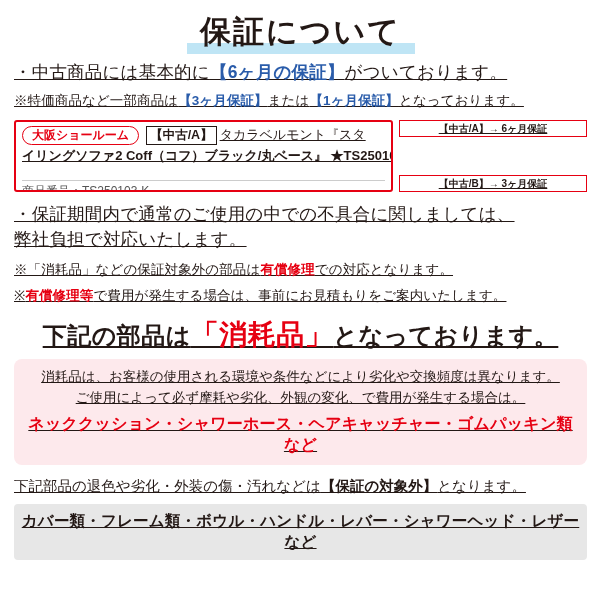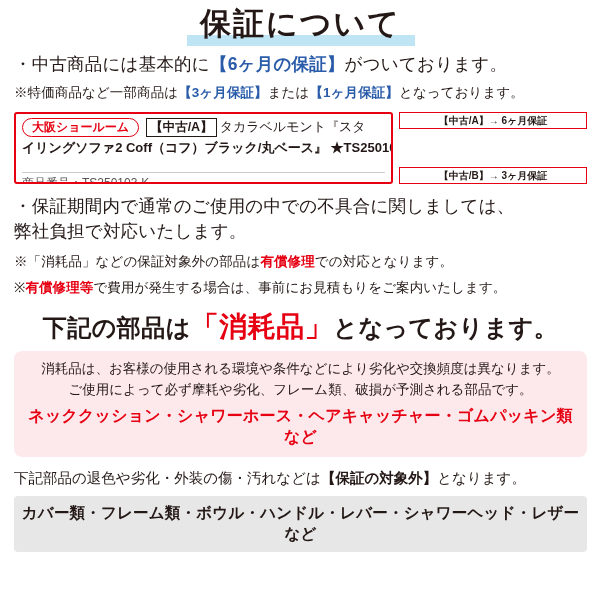--- a/index.html
+++ b/index.html
@@ -12,21 +12,22 @@
     background: #ffffff;
     font-family: "Liberation Sans", sans-serif;
     color: #231815;
     overflow: hidden;
   }
   .page {
     position: relative;
     width: 601px;
     height: 592px;
     box-sizing: border-box;
-    padding: 4px 14px;
+    padding: 12px 14px;
+    text-decoration: underline;
   }
 
   
   .title-wrap {
     text-align: center;
     position: relative;
     height: 44px;
   }
   .title {
     display: inline-block;
@@ -257,21 +258,21 @@
     <span>※</span><span class="red bold">有償修理等</span><span>で費用が発生する場合は、事前にお見積もりをご案内いたします。</span>
   </div>
 
   <div class="consume-head">
     <span>下記の部品は</span><span class="consume-red">「消耗品」</span><span>となっております。</span>
   </div>
 
 
   <div class="pink-box">
     <div class="t1">消耗品は、お客様の使用される環境や条件などにより劣化や交換頻度は異なります。</div>
-    <div class="t1">ご使用によって必ず摩耗や劣化、フレーム類、破損が予測される部品です。</div>
+    <div class="t1">ご使用によって必ず摩耗や劣化、外観の変化、で費用が発生する場合は。</div>
     <div class="t2">ネッククッション・シャワーホース・ヘアキャッチャー・ゴムパッキン類など</div>
   </div>
 
   <div class="bottom-line">
     <span>下記部品の退色や劣化・外装の傷・汚れなどは</span><span class="bold">【保証の対象外】</span><span>となります。</span>
   </div>
 
   <div class="gray-bar">カバー類・フレーム類・ボウル・ハンドル・レバー・シャワーヘッド・レザーなど</div>
 
 </div>

